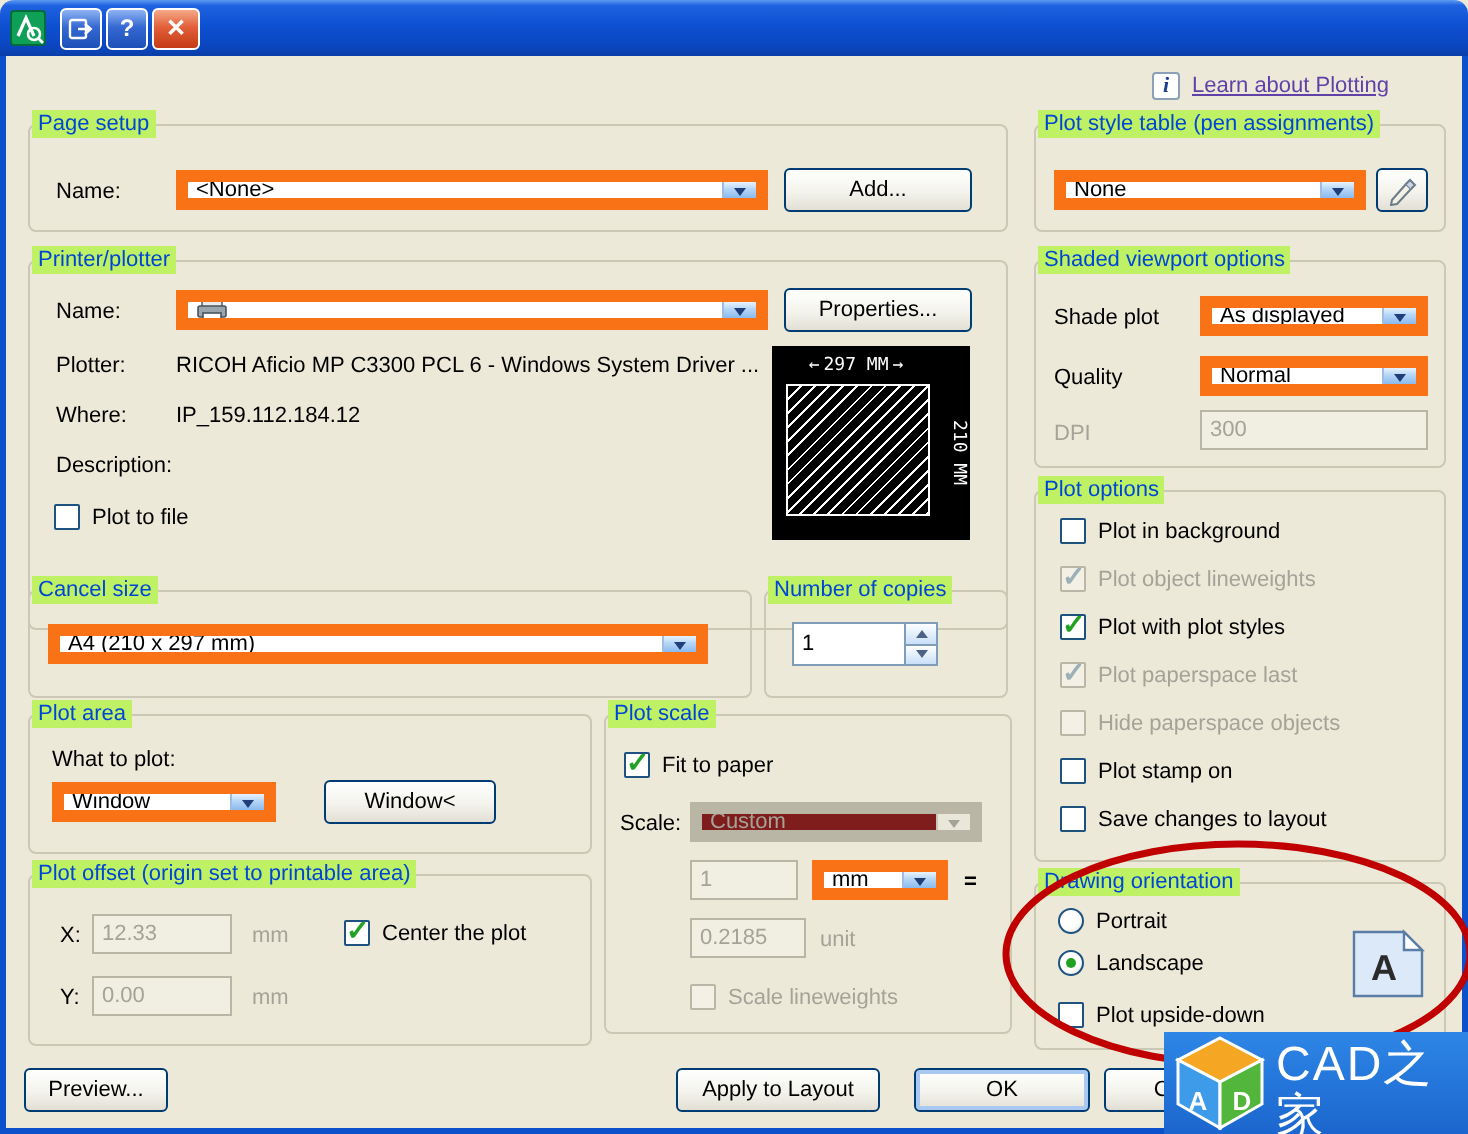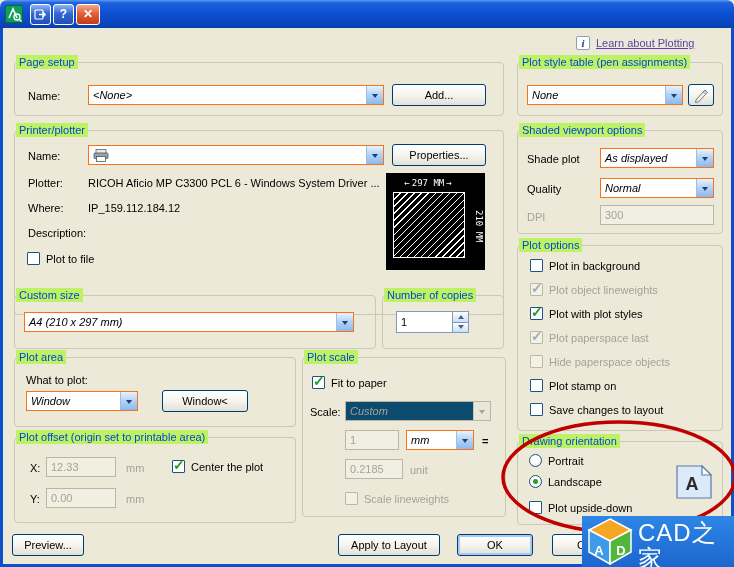--- a/index.html
+++ b/index.html
@@ -33,31 +33,31 @@
   .grp { position:absolute; border:1px solid #CBC8B6; border-radius:4px; }
   .grp > .cap {
     position:absolute; top:-8px; left:1px; background:#bef264; padding:0 3px;
     color:#0046D5; line-height:14px; white-space:nowrap;
   }
   .lbl { position:absolute; white-space:nowrap; line-height:14px; }
   .lbl.gray { color:#A5A298; }
 
   
   .combo {
-    position:absolute; height:20px; background:#fff; border:1px solid #f97316;
-    display:flex; align-items:center; overflow:hidden;font-style:italic;
+    position:absolute; height:20px; background:#fff; border:6px solid #f97316;
+    display:flex; align-items:center; overflow:hidden;
   }
   .combo .ct { flex:1; padding:0 4px; white-space:nowrap; overflow:hidden; display:flex; align-items:center; gap:4px; }
   .combo .ca {
     width:17px; height:100%; flex:none; border-left:1px solid #9DBEE2;
     background:linear-gradient(180deg,#E8F3FE 0%,#B5D5F6 45%,#8ABAEF 100%);
     display:flex; align-items:center; justify-content:center;
   }
   .combo .ca i { width:0; height:0; border:3.5px solid transparent; border-top:4.5px solid #1F3E7A; margin-top:5px; }
-  .combo.disabled { background:#0c4a6e; border-color:#B9B6A6; color:#A5A298;gap:48px; }
+  .combo.disabled { background:#7f1d1d; border-color:#B9B6A6; color:#A5A298;gap:48px; }
   .combo.disabled .ca { background:#E9E7DA; border-left-color:#C9C6B5; }
   .combo.disabled .ca i { border-top-color:#A5A298; }
   .txt {
     position:absolute; height:20px; background:#fff; border:1px solid #7F9DB9;
     padding:0 4px; display:flex; align-items:center;
   }
   .txt.disabled { background:#F1EFE2; border-color:#B9B6A6; color:#A5A298; }
 
   .btn {
     position:absolute; height:22px; border:1px solid #003C74; border-radius:3px;
@@ -224,21 +224,21 @@
   <div class="combo" style="left:600px;top:178px;width:114px">
     <span class="ct">Normal</span>
     <span class="ca">
         <i></i>
       </span>
   </div>
   <span class="lbl gray" style="left:527px;top:210px">DPI</span>
   <div class="txt disabled" style="left:600px;top:205px;width:114px">300</div>
 
   <div class="grp" style="left:14px;top:295px;width:362px;height:54px">
-    <span class="cap">Custom size</span>
+    <span class="cap">Cancel size</span>
   </div>
   <div class="combo" style="left:24px;top:312px;width:330px">
     <span class="ct">A4 (210 x 297 mm)</span>
     <span class="ca">
         <i></i>
       </span>
   </div>
 
   <div class="grp" style="left:382px;top:295px;width:122px;height:54px">
     <span class="cap">Number of copies</span>
@@ -358,21 +358,21 @@
     <path d="M28 2 L37 11 H28 Z" fill="#FFFFFF" stroke="#5A7DA8" stroke-width="1.2"></path>
     <text x="18" y="26" font-size="18" font-weight="bold" fill="#2B2B2B" text-anchor="middle">A</text>
   </svg>
   <div class="cbrow" style="left:529px;top:500px">
     <span class="cb"></span>
     <span class="cbl">Plot upside-down</span>
   </div>
 
   <div class="btn" style="left:12px;top:534px;width:72px">Preview...</div>
   <div class="btn" style="left:338px;top:534px;width:102px">Apply to Layout</div>
-  <div class="btn default" style="left:457px;top:534px;width:76px">OK</div>
+  <div class="btn default" style="left:457px;top:534px;width:88px">OK</div>
   <div class="btn" style="left:552px;top:534px;width:84px">Cancel</div>
 
   <svg class="annot" width="734" height="567">
     <ellipse cx="619" cy="477" rx="116" ry="55" fill="none" stroke="#C00000" stroke-width="3.5"></ellipse>
   </svg>
 
   <div class="watermark">
     <svg class="wm-cube" width="52" height="47" viewBox="0 0 52 47">
       <polygon points="26,1 47,12 26,23 5,12" fill="#F5A623" stroke="#fff" stroke-width="1.5"></polygon>
       <polygon points="5,12 26,23 26,46 5,34" fill="#3D9BE9" stroke="#fff" stroke-width="1.5"></polygon>

